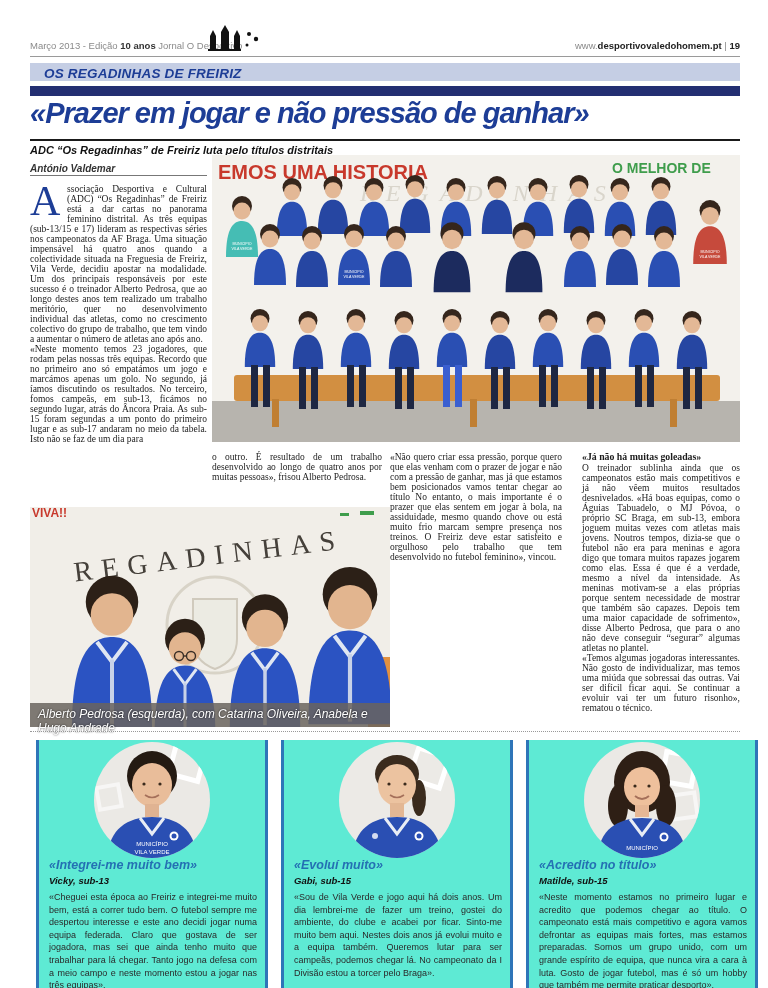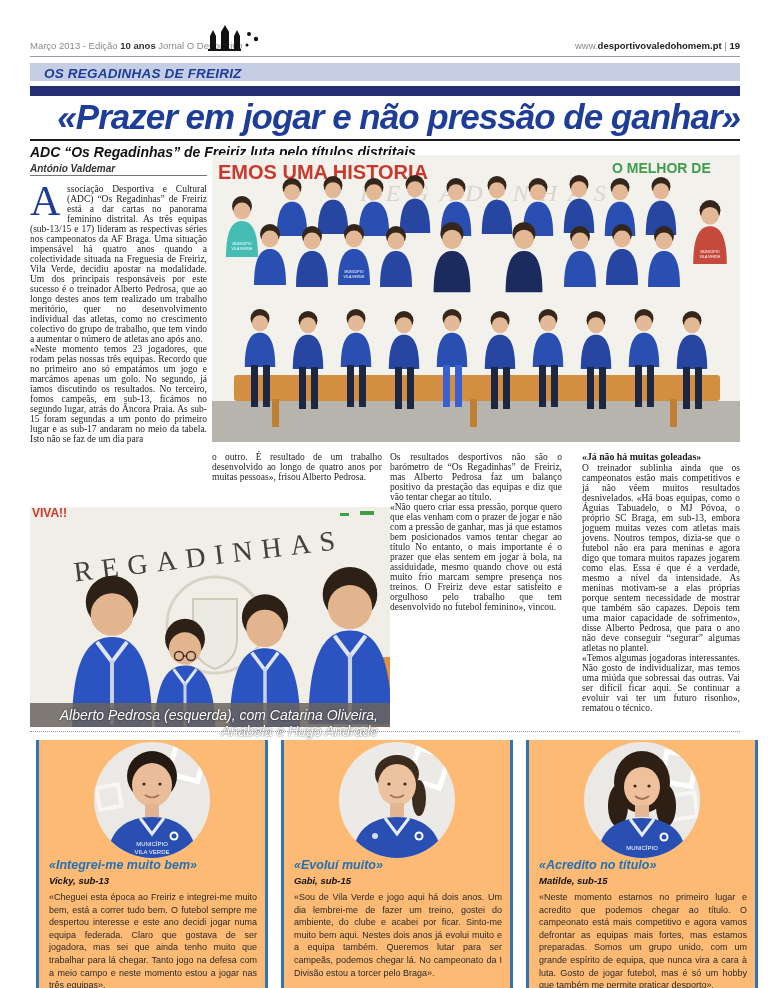--- a/index.html
+++ b/index.html
@@ -11,47 +11,47 @@
   .hdr-left{position:absolute;left:0;bottom:5px;font-size:9.5px;color:#8a8a8a;}
   .hdr-left b{color:#333;}
   .hdr-right{position:absolute;right:0;bottom:5px;font-size:9.5px;color:#8a8a8a;}
   .hdr-right b{color:#222;}
   .logo{position:absolute;left:175px;bottom:1px;}
   
   .sectionbar{top:63px;left:30px;width:710px;height:18px;background:#c5cee4;
     font-family:"Liberation Sans",sans-serif;font-weight:bold;font-style:italic;
     font-size:13.5px;color:#1d3d96;line-height:22px;padding-left:14px;box-sizing:border-box;letter-spacing:.2px;}
   .navybar{top:86px;left:30px;width:710px;height:10px;background:#232f72;}
-  .headline{top:97px;left:30px;width:710px;text-align:right;
+  .headline{top:97px;left:30px;width:710px;text-align:left;
     font-family:"Liberation Sans",sans-serif;font-weight:bold;font-style:italic;
-    font-size:35px;letter-spacing:-1px;color:#1d3d96;white-space:nowrap;}
+    font-size:29px;letter-spacing:-1px;color:#1d3d96;white-space:nowrap;}
   .hrule{top:139px;left:30px;width:710px;height:2px;background:#1a1a1a;}
   .subhead{top:144px;left:30px;font-family:"Liberation Sans",sans-serif;font-weight:bold;
-    font-style:italic;font-size:14px;color:#111;}
+    font-style:italic;font-size:11px;color:#111;}
   .byline{top:163px;left:30px;width:177px;font-style:italic;font-weight:bold;font-size:10px;
     color:#333;border-bottom:1px solid #777;padding-bottom:1px;font-family:"Liberation Sans",sans-serif;}
   
   .col{font-size:9.5px;line-height:10px;text-align:justify;hyphens:auto;}
   .col p{margin:0 0 0 0;}
   .col1{top:184px;left:30px;width:177px;}
   .col2{top:452px;left:212px;width:170px;}
   .col3{top:452px;left:390px;width:172px;}
   .col4{top:452px;left:582px;width:158px;}
   .col4 h4{margin:0 0 1px 0;font-size:9.8px;}
   .dropcap{float:left;font-size:42px;line-height:33px;color:#1d3d96;width:34px;margin:1px 3px 0 0;
     font-family:"Liberation Serif",serif;}
   
   .photo1{top:155px;left:212px;width:528px;height:287px;}
   .photo2{top:507px;left:30px;width:360px;height:220px;}
   .caption{top:707px;left:38px;width:340px;font-family:"Liberation Sans",sans-serif;
-    font-style:italic;font-size:14px;color:#fff;text-shadow:0 0 2px rgba(0,0,0,.8);text-align:right;}
+    font-style:italic;font-size:12px;color:#fff;text-shadow:0 0 2px rgba(0,0,0,.8);}
   .dotline{top:731px;left:30px;width:710px;border-top:1px dotted #999;}
   
   .panel{top:740px;height:248px;width:232px;border-left:3px solid #2e75b8;border-right:3px solid #2e75b8;
-    box-sizing:border-box;background:#fdba74;font-family:"Liberation Sans",sans-serif;}
+    box-sizing:border-box;background:#5eead4;font-family:"Liberation Sans",sans-serif;}
   .p1{left:36px;} .p2{left:281px;} .p3{left:526px;}
   .avatar{position:absolute;top:2px;left:55px;width:116px;height:116px;border-radius:50%;overflow:hidden;}
   .ptitle{position:absolute;top:118px;left:10px;right:10px;color:#2470b3;font-weight:bold;
     font-style:italic;font-size:12.5px;}
   .pname{position:absolute;top:135px;left:10px;right:23px;color:#111;font-weight:bold;
     font-style:italic;font-size:9.5px;}
   .ptext{position:absolute;top:151px;left:10px;right:8px;font-size:9px;line-height:12.6px;
     color:#2a2a2a;text-align:justify;}
 </style>
 </head>
@@ -213,21 +213,20 @@
         <circle cx="161" cy="149" r="4.5" fill="none" stroke="#3a2f28" stroke-width="1.4"></circle>
         <line x1="153" y1="149" x2="157" y2="149" stroke="#3a2f28" stroke-width="1.4"></line>
       </g>
     <use href="#pj" transform="translate(235,172) scale(2.2)" style="color:#2b53c2"></use>
     <use href="#pj" transform="translate(320,160) scale(2.6)" style="color:#2b53c2"></use>
     <rect x="0" y="196" width="360" height="24" fill="#6a645e" opacity=".85"></rect>
   </svg>
   <div class="abs caption">Alberto Pedrosa (esquerda), com Catarina Oliveira, Anabela e Hugo Andrade</div>
 
   <div class="abs col col3">
-    <p>Os resultados desportivos não são o barómetro de “Os Regadinhas” de Freiriz, mas Alberto Pedrosa faz um balanço positivo da prestação das equipas e diz que vão tentar chegar ao título.</p>
     <p>«Não quero criar essa pressão, porque quero que elas venham com o prazer de jogar e não com a pressão de ganhar, mas já que estamos bem posicionados vamos tentar chegar ao título No entanto, o mais importante é o prazer que elas sentem em jogar à bola, na assiduidade, mesmo quando chove ou está muito frio marcam sempre presença nos treinos. O Freiriz deve estar satisfeito e orgulhoso pelo trabalho que tem desenvolvido no futebol feminino», vincou.</p>
   </div>
 
   <div class="abs col col4">
     <h4>«Já não há muitas goleadas»</h4>
     <p>O treinador sublinha ainda que os campeonatos estão mais competitivos e já não vêem muitos resultados desnivelados. «Há boas equipas, como o Águias Tabuadelo, o MJ Póvoa, o próprio SC Braga, em sub-13, embora joguem muitas vezes com atletas mais jovens. Noutros tempos, dizia-se que o futebol não era para meninas e agora digo que tomara muitos rapazes jogarem como elas. Essa é que é a verdade, mesmo a nível da intensidade. As meninas motivam-se a elas próprias porque sentem necessidade de mostrar que também são capazes. Depois tem uma maior capacidade de sofrimento», disse Alberto Pedrosa, que para o ano não deve conseguir “segurar” algumas atletas no plantel.</p>
     <p>«Temos algumas jogadoras interessantes. Não gosto de individualizar, mas temos uma miúda que sobressai das outras. Vai ser difícil ficar aqui. Se continuar a evoluir vai ter um futuro risonho», rematou o técnico.</p>
   </div>
 
   <div class="abs dotline"></div>

